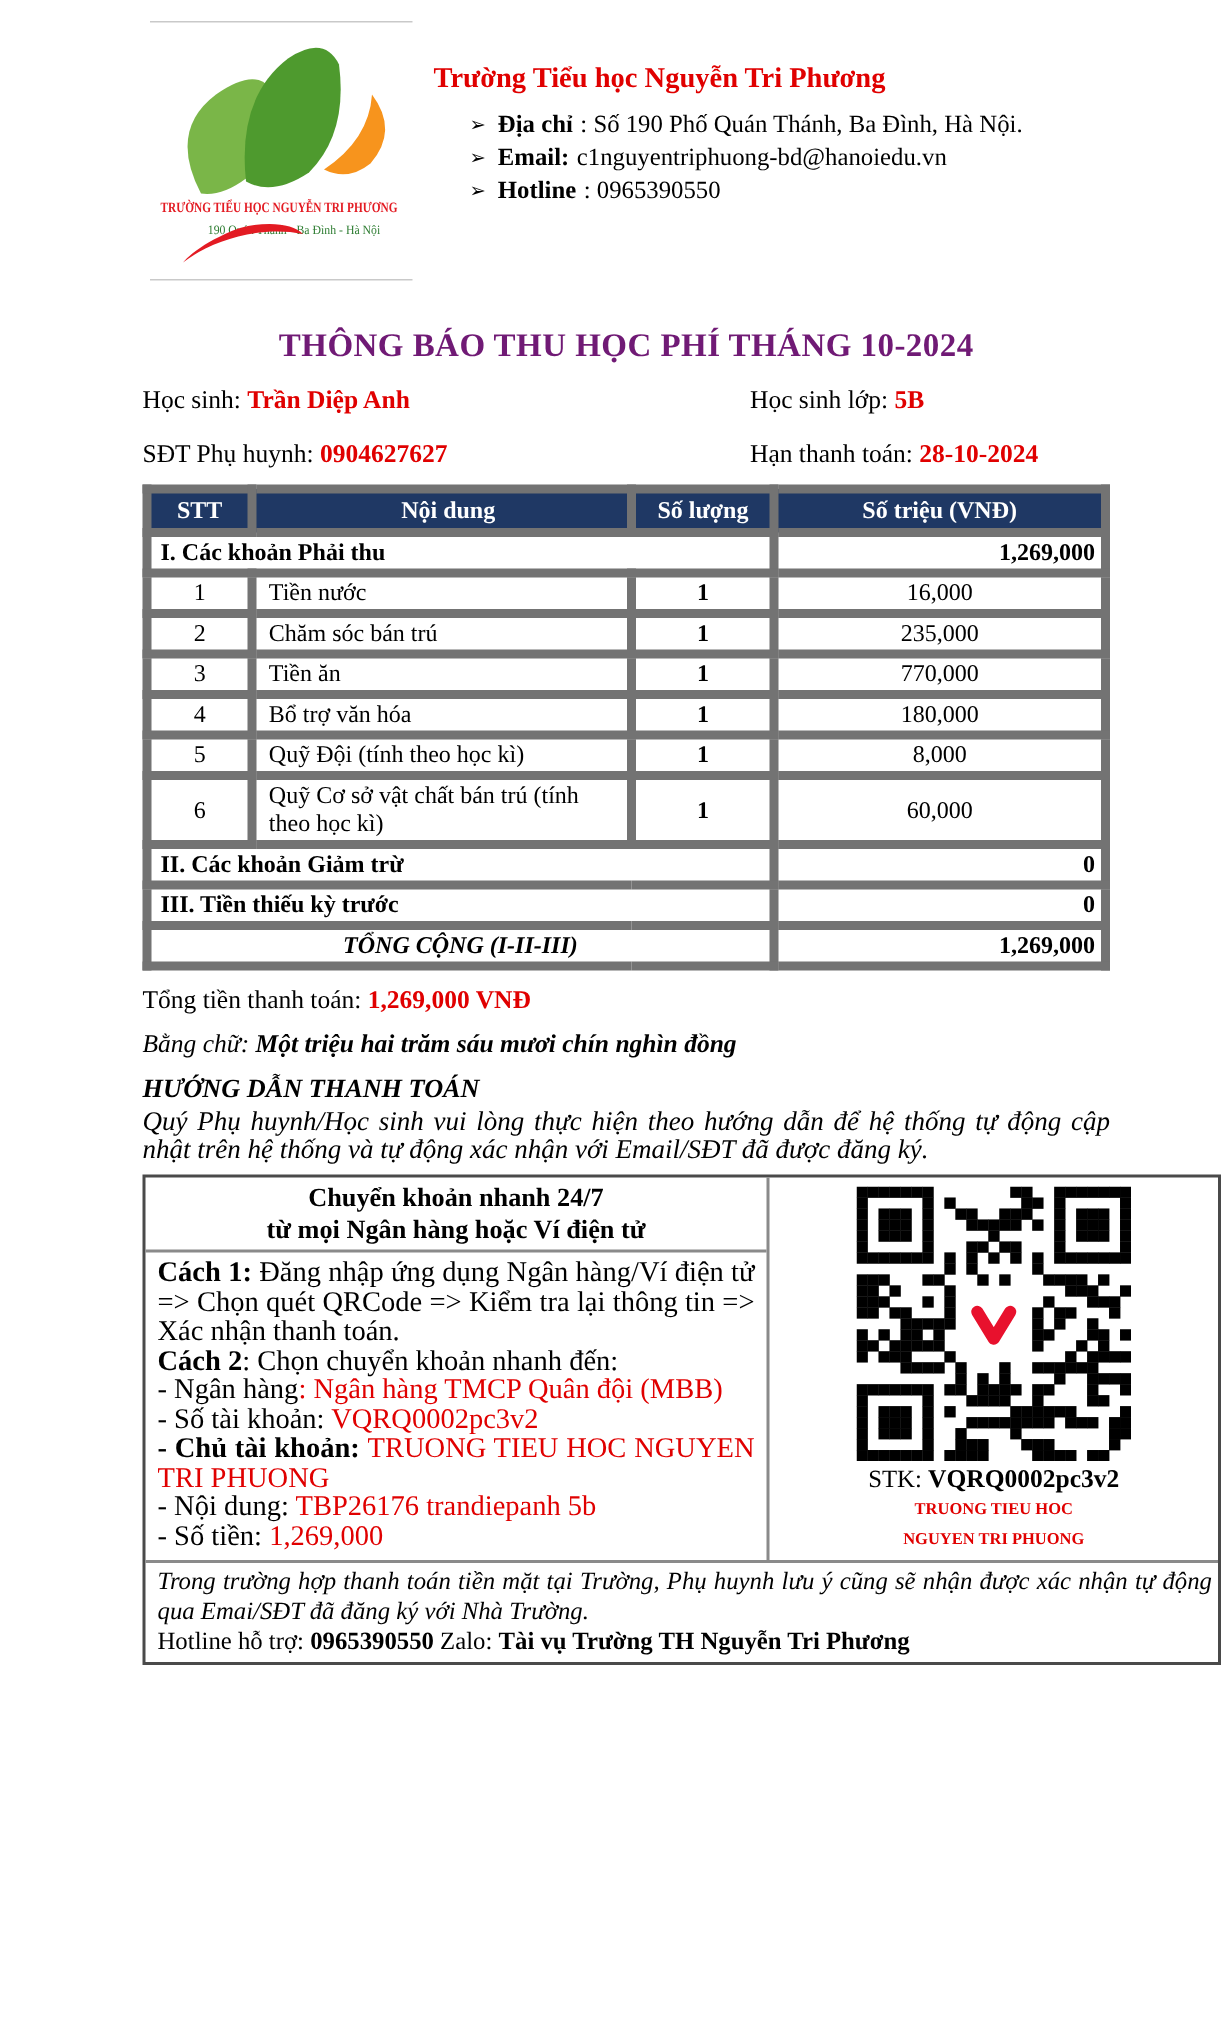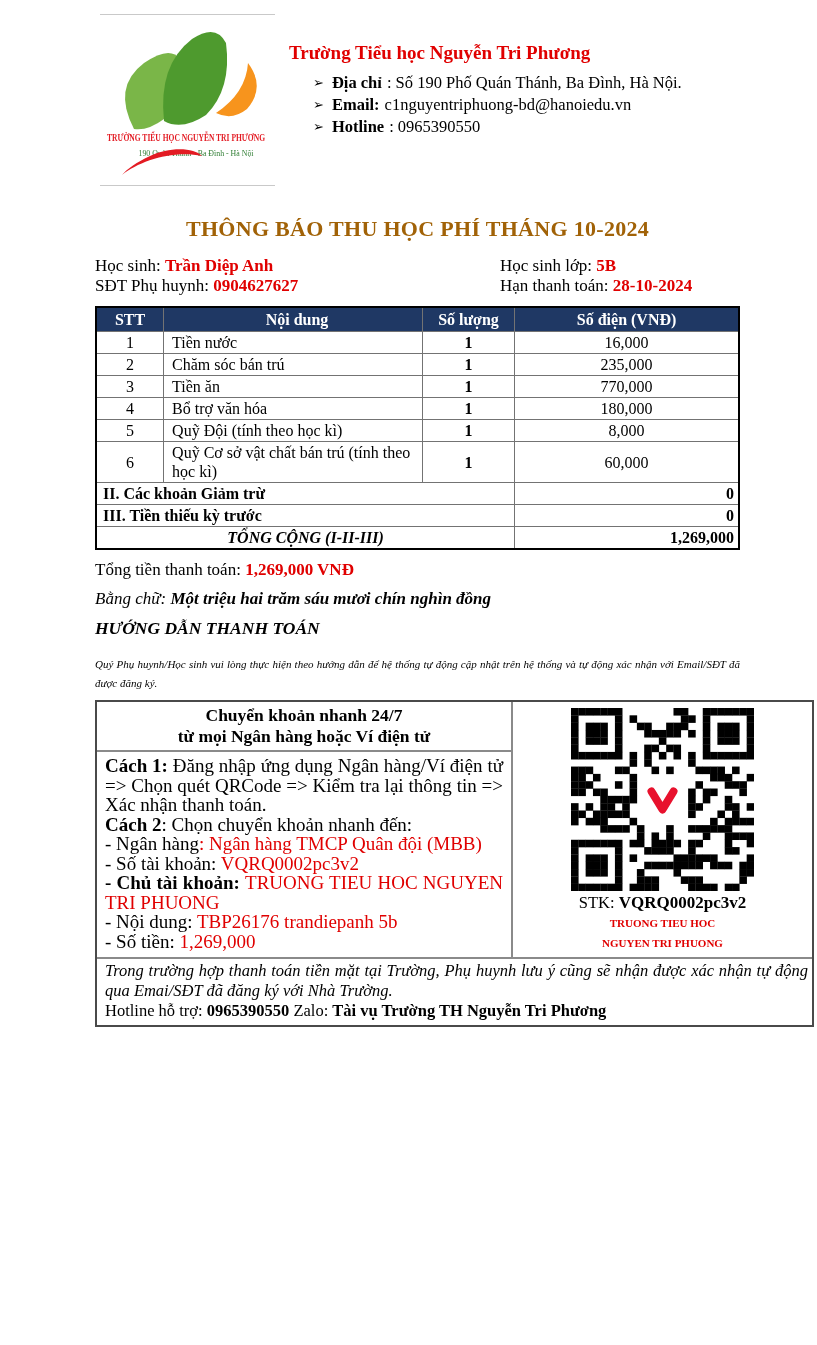--- a/index.html
+++ b/index.html
@@ -11,44 +11,44 @@
   .hdr{display:flex;align-items:flex-start;}
   .logo-frame{width:175px;flex:0 0 175px;border-top:1px solid #c9c9c9;border-bottom:1px solid #c9c9c9;
               margin-left:5px;padding:2px 0;background:#fff;}
   .hdr-info{margin-left:14px;padding-top:28px;}
   .school-name{color:#e00000;font-weight:bold;font-size:19px;margin-bottom:8px;}
   .hdr-li{font-size:16.5px;line-height:22px;display:flex;}
   .hdr-li .bullet{margin:0 8px 0 24px;font-size:13px;}
   .hdr-li b{margin-right:5px;}
 
   
-  .title{color:#a16207;font-weight:bold;font-size:22px;text-align:center;
+  .title{color:#701a75;font-weight:bold;font-size:22px;text-align:center;
          margin:30px 0 14px 0;letter-spacing:.3px;}
-  .info-grid{display:grid;grid-template-columns:405px 240px;font-size:17px;row-gap:0;}
+  .info-grid{display:grid;grid-template-columns:405px 240px;font-size:17px;row-gap:16px;}
   .rv{color:#e00000;font-weight:bold;}
   .han-cell{width:215px;}
 
   
   table.fee{border-collapse:collapse;width:645px;margin-top:10px;border:2px solid #000;}
-  table.fee th,table.fee td{border:1px solid #737373;padding:1px 3px;font-size:16px;line-height:19px;margin-top:14px;}
+  table.fee th,table.fee td{border:6px solid #737373;padding:1px 3px;font-size:16px;line-height:19px;margin-top:14px;}
   table.fee th{background:#1f3864;color:#fff;font-weight:bold;text-align:center;padding:2px 0;}
   .c-stt{width:62px;text-align:center;}
   .c-name{width:258px;text-align:left;padding-left:8px !important;}
   .c-qty{width:88px;text-align:center;font-weight:bold;}
   .c-amt{width:225px;text-align:center;}
   .sec-label{font-weight:bold;text-align:left;padding-left:6px !important;font-size:16.5px;}
   .sec-amt{font-weight:bold;text-align:right;padding-right:4px !important;font-size:16.5px;}
   .tot-label{font-weight:bold;font-style:italic;text-align:center;font-size:17px;}
 
   
   .sum-line{font-size:17px;margin-top:10px;}
   .words-line{font-size:17px;font-style:italic;margin-top:9px;}
   .words-line b{font-weight:bold;}
   .guide-title{font-size:17.5px;font-weight:bold;font-style:italic;margin-top:9px;}
-  .guide-text{font-size:11px;font-style:italic;text-align:justify;line-height:19px;margin-top:16px;width:645px;font-family:Liberation Serif, serif;}
+  .guide-text{font-size:18px;font-style:italic;text-align:justify;line-height:19px;margin-top:2px;width:645px;font-family:Liberation Serif, serif;}
 
   
   .paybox{width:719px;border:2px solid #4a4a4a;margin-top:7px;display:grid;
           grid-template-columns:416px 1fr;box-sizing:border-box;}
   .pb-left{border-right:2px solid #8a8a8a;}
   .pb-header{text-align:center;font-weight:bold;font-size:17.5px;line-height:21px;
              padding:3px 2px;border-bottom:2px solid #8a8a8a;}
   .pb-body{padding:4px 8px 6px 8px;font-size:19px;line-height:19.5px;text-align:justify;}
   .pb-body .red{color:#e00000;font-weight:normal;}
   .pb-right{display:flex;flex-direction:column;align-items:center;padding-top:6px;}
@@ -104,21 +104,25 @@
     <div><span>SĐT Phụ huynh: </span><span class="rv">0904627627</span></div>
     <div class="han-cell"><span>Hạn thanh toán: </span><span class="rv">28-10-2024</span></div>
   </div>
 
   <table class="fee">
     <tbody>
         <tr>
       <th class="c-stt">STT</th>
       <th class="c-name" style="text-align:center">Nội dung</th>
       <th class="c-qty">Số lượng</th>
-      <th class="c-amt">Số điện (VNĐ)</th>
+      <th class="c-amt">Số triệu (VNĐ)</th>
+    </tr>
+    <tr>
+      <td class="sec-label" colspan="3">I. Các khoản Phải thu</td>
+      <td class="sec-amt">1,269,000</td>
     </tr>
     <tr>
       <td class="c-stt">1</td>
       <td class="c-name">Tiền nước</td>
       <td class="c-qty">1</td>
       <td class="c-amt">16,000</td>
     </tr>
     <tr>
       <td class="c-stt">2</td>
       <td class="c-name">Chăm sóc bán trú</td>

